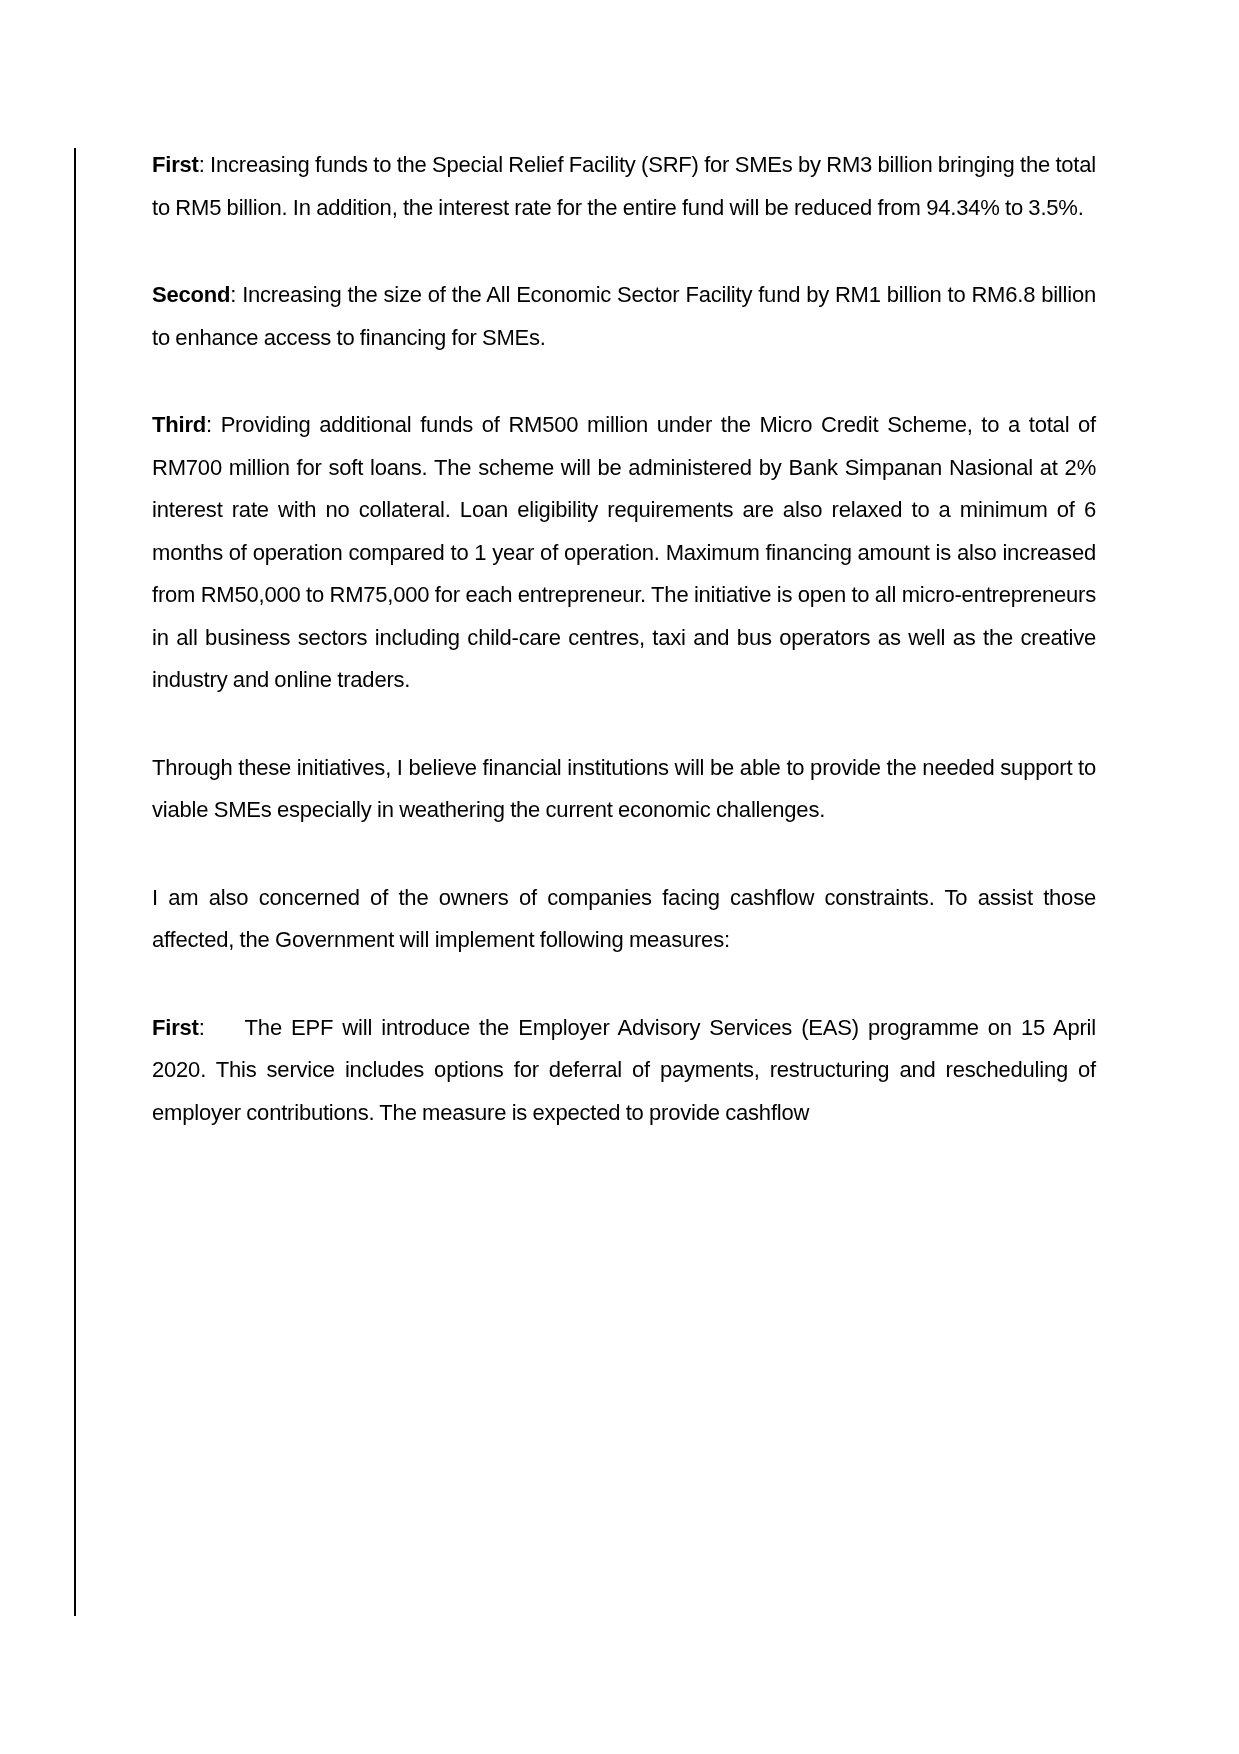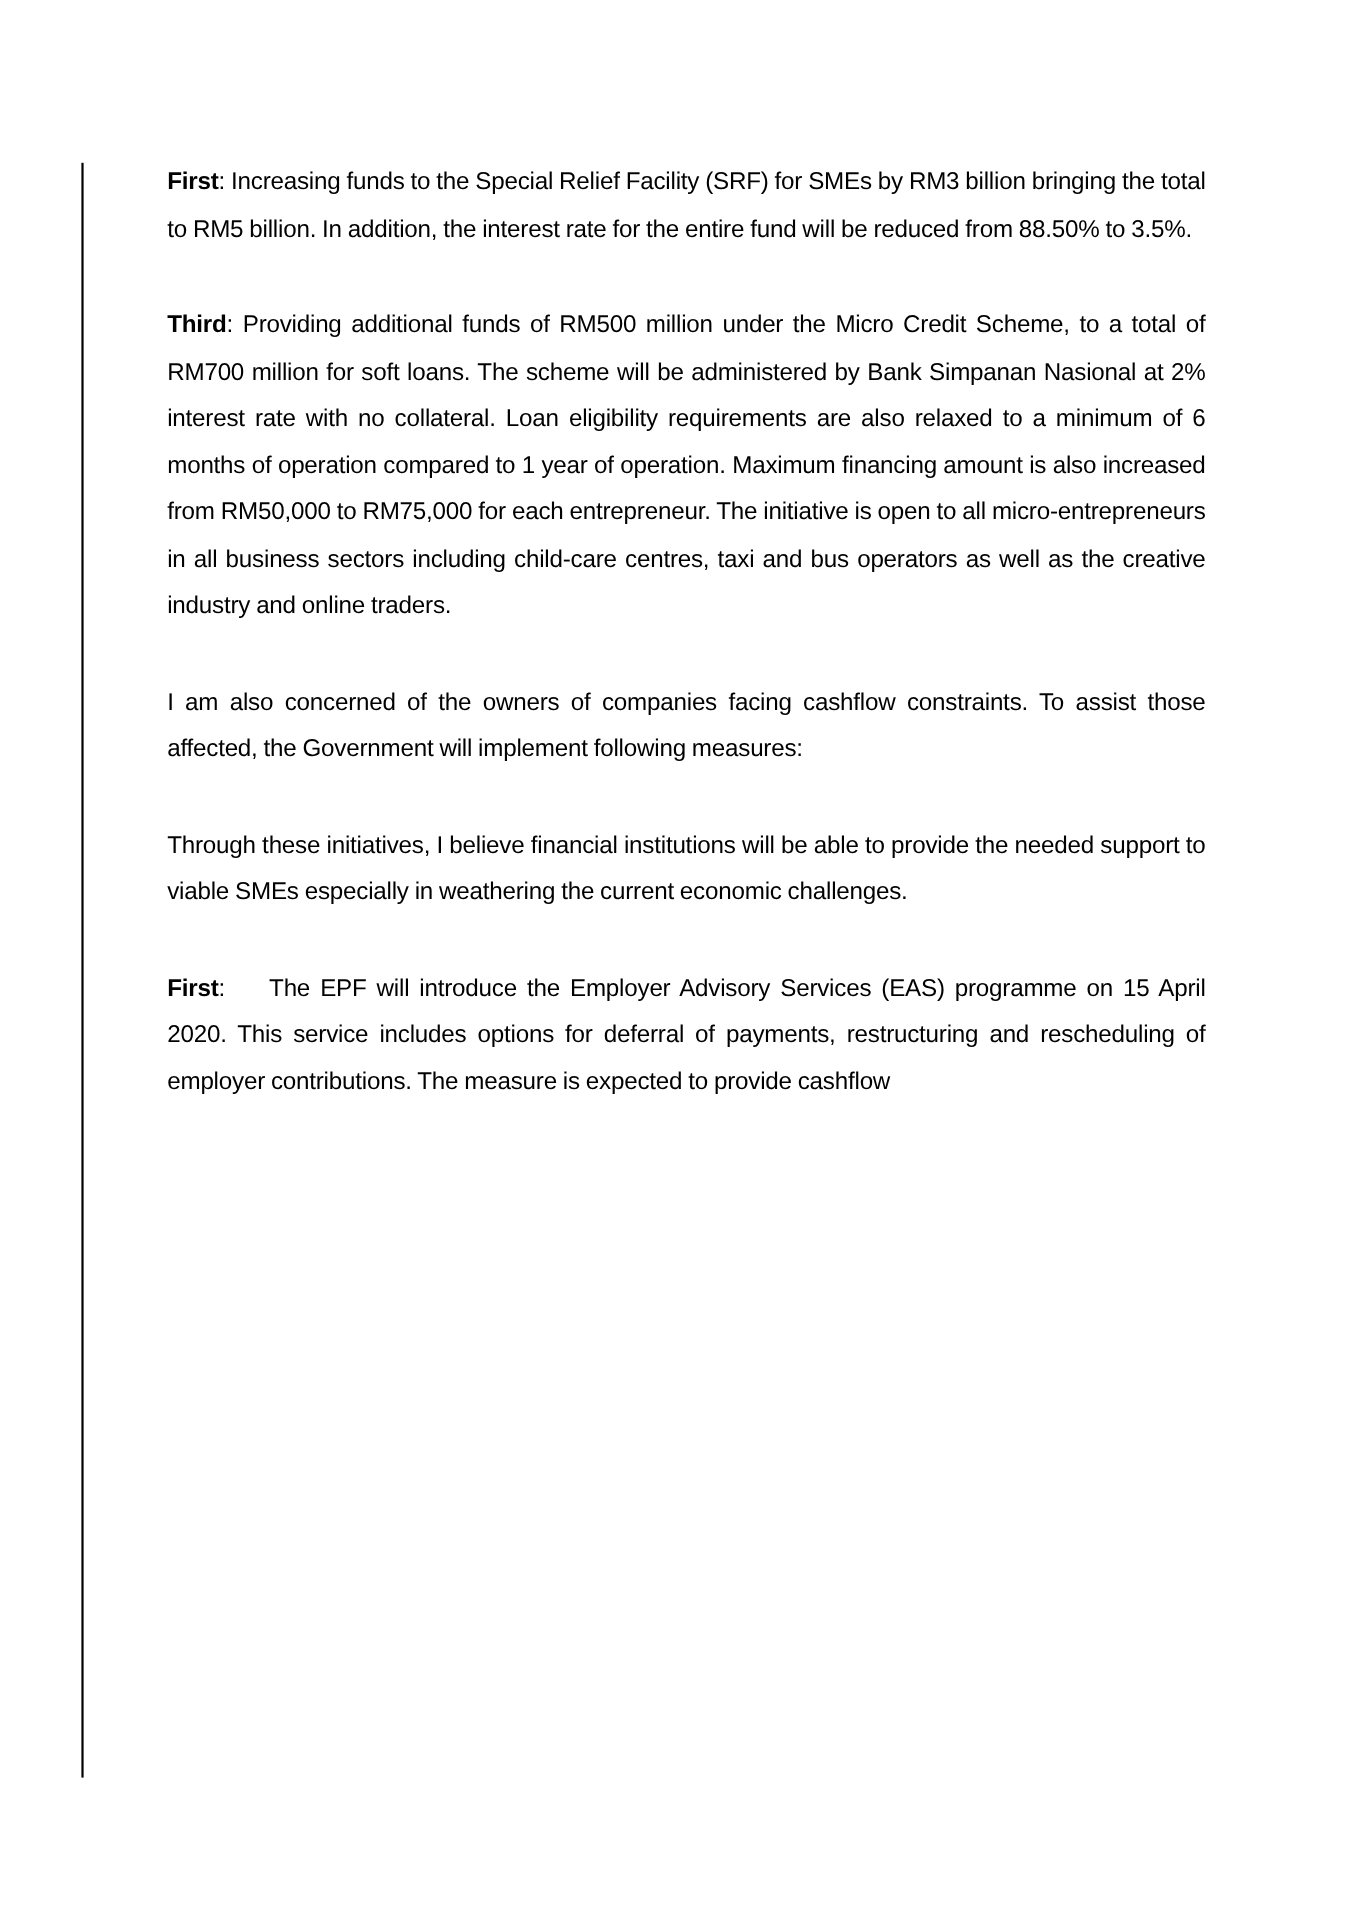--- a/index.html
+++ b/index.html
@@ -49,28 +49,29 @@
 </style>
 </head>
 <body>
 
 <div class="page">
 
   <div class="revision-bar"></div>
 
   <div class="text-column">
 
-    <p class="para"><span class="lead">First</span><span>: </span><span>Increasing funds to the Special Relief Facility (SRF) for SMEs by RM3 billion bringing the total to RM5 billion. In addition, the interest rate for the entire fund will be reduced from 88.50% to 3.5%.</span></p>
+    <p class="para"><span class="lead">First</span><span>: </span><span>Increasing funds to the Special Relief Facility (SRF) for SMEs by RM3 billion bringing the total to RM5 billion. In addition, the interest rate for the entire fund will be reduced from 94.34% to 3.5%.</span></p>
 
+    <p class="para"><span class="lead">Second</span><span>: </span><span>Increasing the size of the All Economic Sector Facility fund by RM1 billion to RM6.8 billion to enhance access to financing for SMEs.</span></p>
 
     <p class="para"><span class="lead">Third</span><span>: </span><span>Providing additional funds of RM500 million under the Micro Credit Scheme, to a total of RM700 million for soft loans. The scheme will be administered by Bank Simpanan Nasional at 2% interest rate with no collateral. Loan eligibility requirements are also relaxed to a minimum of 6 months of operation compared to 1 year of operation. Maximum financing amount is also increased from RM50,000 to RM75,000 for each entrepreneur. The initiative is open to all micro-entrepreneurs in all business sectors including child-care centres, taxi and bus operators as well as the creative industry and online traders.</span></p>
 
 
 
+    <p class="para"><span>Through these initiatives, I believe financial institutions will be able to provide the needed support to viable SMEs especially in weathering the current economic challenges.</span></p>
+
     <p class="para"><span>I am also concerned of the owners of companies facing cashflow constraints. To assist those affected, the Government will implement following measures:</span></p>
-
-    <p class="para"><span>Through these initiatives, I believe financial institutions will be able to provide the needed support to viable SMEs especially in weathering the current economic challenges.</span></p>
 
     <p class="para"><span class="lead">First</span><span>:</span><span class="tab"></span><span>The EPF will introduce the Employer Advisory Services (EAS) programme on 15 April 2020. This service includes options for deferral of payments, restructuring and rescheduling of employer contributions. The measure is expected to provide cashflow</span></p>
 
   </div>
 
 </div>
 
 </body></html>

